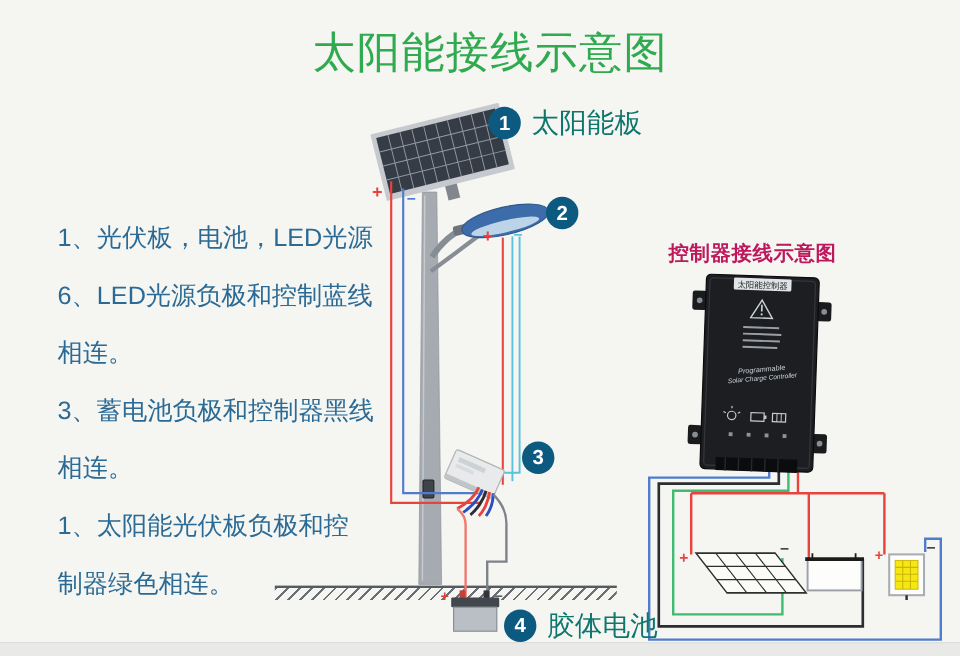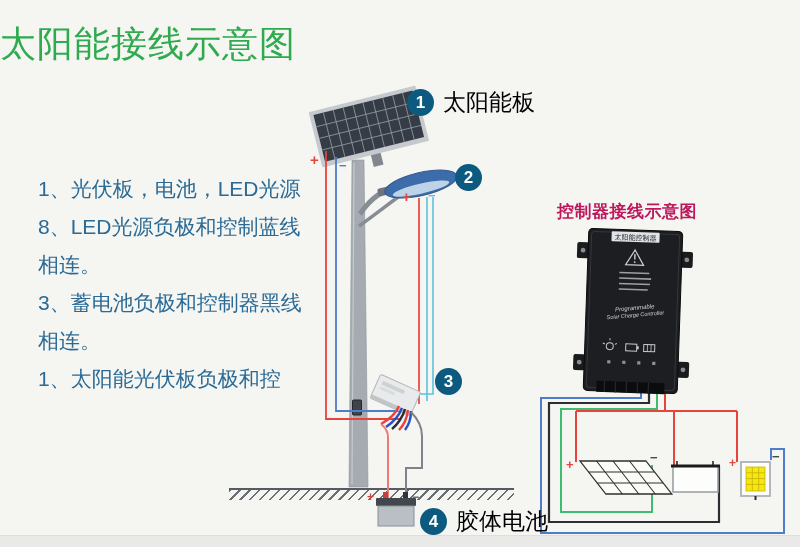--- a/index.html
+++ b/index.html
@@ -1,35 +1,35 @@
 <!DOCTYPE html>
 <html><head>
 <meta charset="utf-8">
 <style>
   html,body{margin:0;padding:0;background:#ffffff;}
   .canvas{
     position:relative;width:800px;height:547px;overflow:hidden;
     background:#f5f5f2;font-family:"Liberation Sans",sans-serif;
   }
   .main-title{
-    position:absolute;left:0;right:0;top:20px;
+    position:absolute;left:17px;right:0;top:20px;text-align:center;
     font-size:36px;letter-spacing:1px;color:#2faa4f;font-weight:500;
   }
   .instructions{
     position:absolute;left:38px;top:170px;color:#2a6a95;
     font-size:21px;line-height:38px;white-space:nowrap;
   }
-  .instructions p{margin:0;}
+  .instructions p{margin:10px;}
   .callout{position:absolute;display:flex;align-items:center;gap:9px;}
   .callout .num{
     width:27px;height:27px;border-radius:50%;background:#0d5a80;color:#ffffff;
     font-size:17px;font-weight:bold;display:flex;align-items:center;justify-content:center;
     flex:0 0 auto;
   }
-  .callout .lbl{font-size:23px;color:#000000;white-space:nowrap;text-align:center;}
+  .callout .lbl{font-size:23px;color:#0f766e;white-space:nowrap;text-align:center;}
   .panel-title{
     position:absolute;left:557px;top:200px;font-size:17px;font-weight:bold;
     color:#be185d;letter-spacing:0.5px;white-space:nowrap;
   }
   .ground-hatch{
     position:absolute;left:229px;top:488px;width:285px;height:10px;
     border-top:2.5px solid #565b61;
     background:repeating-linear-gradient(135deg,#6a6f75 0 1.6px,transparent 1.6px 7px);
   }
   .bottom-strip{
@@ -180,25 +180,26 @@
         <text x="729" y="467" font-size="12" font-weight="bold" fill="#e8433c">+</text>
         <text x="772" y="461" font-size="13" font-weight="bold" fill="#42474e">−</text>
       </g>
     </g>
   </svg>
 
   <div class="main-title">太阳能接线示意图</div>
 
   <div class="instructions">
     <p>1、光伏板，电池，LED光源</p>
-    <p>8、LED光源负极和控制蓝线</p>
+    <p>6、LED光源负极和控制蓝线</p>
     <p>相连。</p>
     <p>3、蓄电池负极和控制器黑线</p>
     <p>相连。</p>
     <p>1、太阳能光伏板负极和控</p>
+    <p>制器绿色相连。</p>
   </div>
 
   <div class="callout" style="left:407px;top:87px;">
     <span class="num">1</span>
     <span class="lbl">太阳能板</span>
   </div>
   <div class="callout" style="left:455px;top:164px;">
     <span class="num">2</span>
   </div>
   <div class="callout" style="left:435px;top:368px;">

